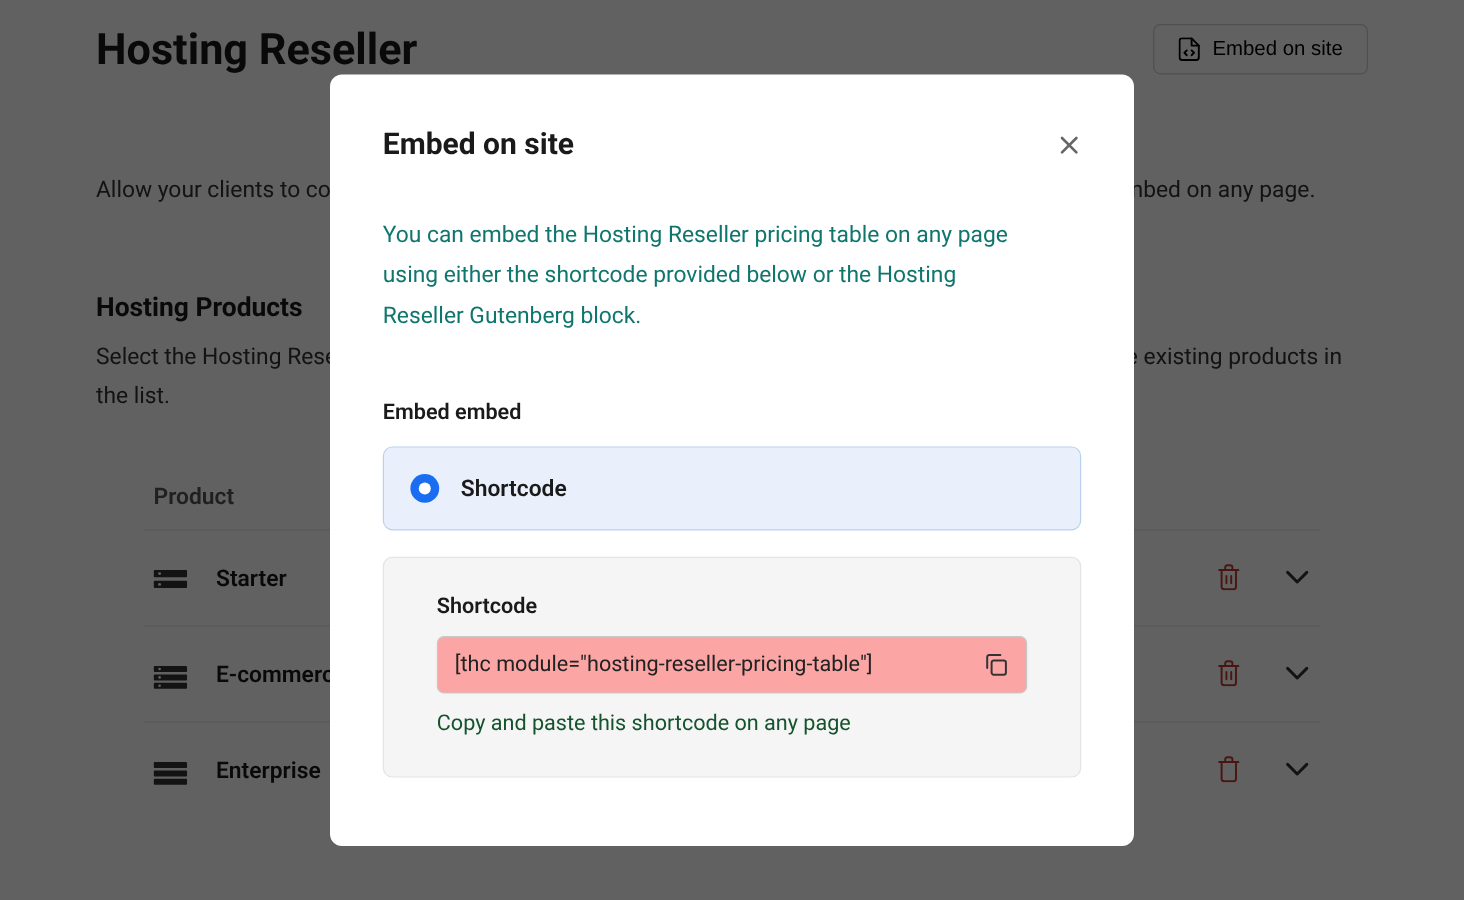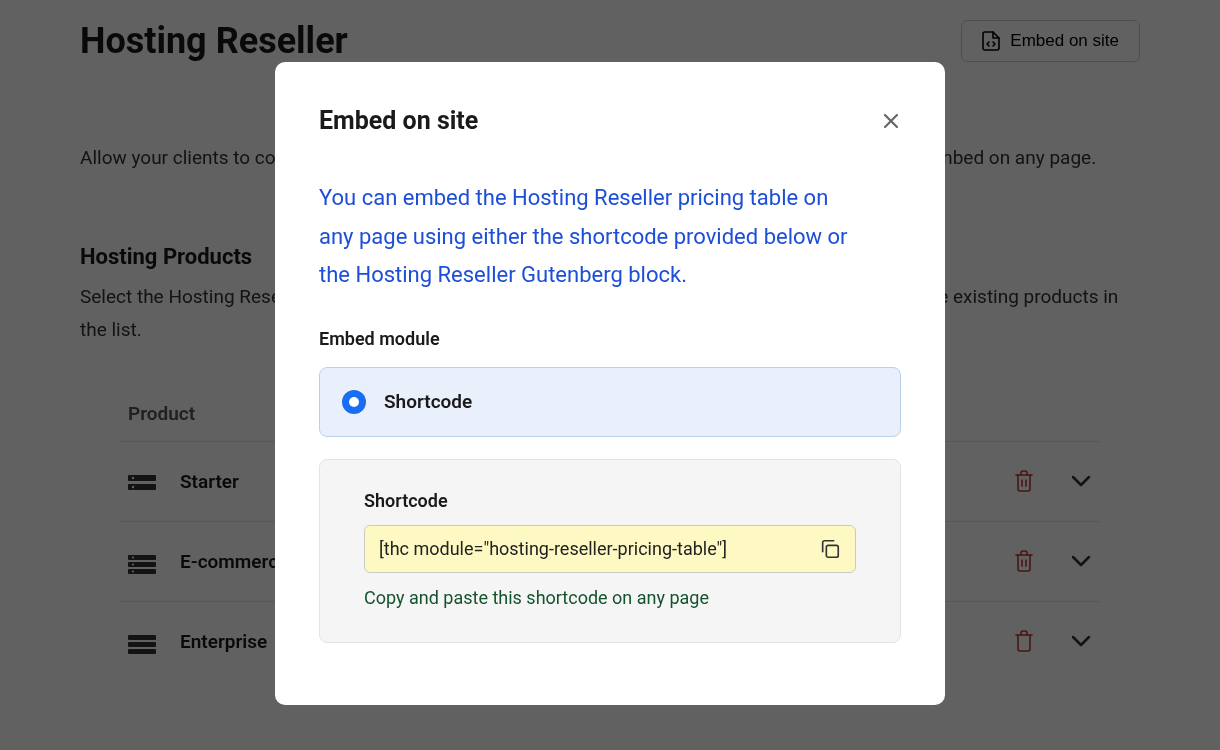--- a/index.html
+++ b/index.html
@@ -46,21 +46,21 @@
   .modal {
     margin-top: 62px;
     width: 670px; max-height: 643px;
     background: #fff; border-radius: 10px;
     padding: 44px; position: relative;
     overflow: hidden;
   }
   .modal-header { display: flex; justify-content: space-between; align-items: center; margin-bottom: 44px; }
   .modal-title { font-size: 25px; font-weight: 700; }
   .close-btn { background: none; border: none; cursor: pointer; color: #666; }
-  .modal-desc { font-size: 22px; color: #1d4ed8; line-height: 1.75; margin-bottom: 33px; max-width: 540px; }
+  .modal-desc { font-size: 19px; color: #0f766e; line-height: 1.75; margin-bottom: 54px; max-width: 540px; }
   .embed-label { font-size: 18px; font-weight: 600; margin-bottom: 18px; }
   .radio-group { display: flex; gap: 22px; margin-bottom: 22px; }
   .radio-card {
     flex: 1; display: flex; align-items: center; gap: 18px;
     border: 1px solid #dcdcdc; border-radius: 8px;
     padding: 22px 22px; cursor: pointer;
   }
   .radio-card.selected { background: #e9f0fc; border-color: #b9d0f0; }
   .radio-outer {
     width: 24px; height: 24px; border-radius: 50%; border: 2px solid #bbb;
@@ -69,21 +69,21 @@
   .radio-card.selected .radio-outer { border: none; background: #1a6df0; }
   .radio-inner { width: 10px; height: 10px; background: #fff; border-radius: 50%; }
   .radio-label { font-size: 19px; font-weight: 600; }
   .shortcode-box {
     background: #f5f5f5; border: 1px solid #e4e4e4; border-radius: 8px;
     padding: 30px 44px 34px;
   }
   .shortcode-label { font-size: 18px; font-weight: 600; margin-bottom: 14px; }
   .shortcode-field {
     display: flex; align-items: center; gap: 10px;
-    background: #fef9c3; border: 1px solid #c9c9c9; border-radius: 6px;
+    background: #fca5a5; border: 1px solid #c9c9c9; border-radius: 6px;
     padding: 12px 14px; margin-bottom: 14px;
   }
   .shortcode-text { font-size: 18px; color: #222; flex: 1; white-space: nowrap; overflow: hidden; }
   .copy-btn { background: none; border: none; cursor: pointer; color: #333; flex: none; }
   .shortcode-help { font-size: 18px; color: #14532d; }
   svg { display: block; }
 </style>
 </head>
 <body>
 
@@ -203,21 +203,21 @@
       <button class="close-btn">
         <span>
           <svg width="20" height="20" viewBox="0 0 20 20" fill="none" stroke="currentColor" stroke-width="2.2" stroke-linecap="round">
               <line x1="4" y1="4" x2="16" y2="16"></line>
               <line x1="16" y1="4" x2="4" y2="16"></line>
             </svg>
         </span>
       </button>
     </div>
     <p class="modal-desc">You can embed the Hosting Reseller pricing table on any page using either the shortcode provided below or the Hosting Reseller Gutenberg block.</p>
-    <div class="embed-label">Embed module</div>
+    <div class="embed-label">Embed embed</div>
     <div class="radio-group">
       <div class="radio-card selected">
         <span class="radio-outer">
             <span class="radio-inner"></span>
           </span>
         <span class="radio-label">Shortcode</span>
       </div>
     </div>
     <div class="shortcode-box">
       <div class="shortcode-label">Shortcode</div>

